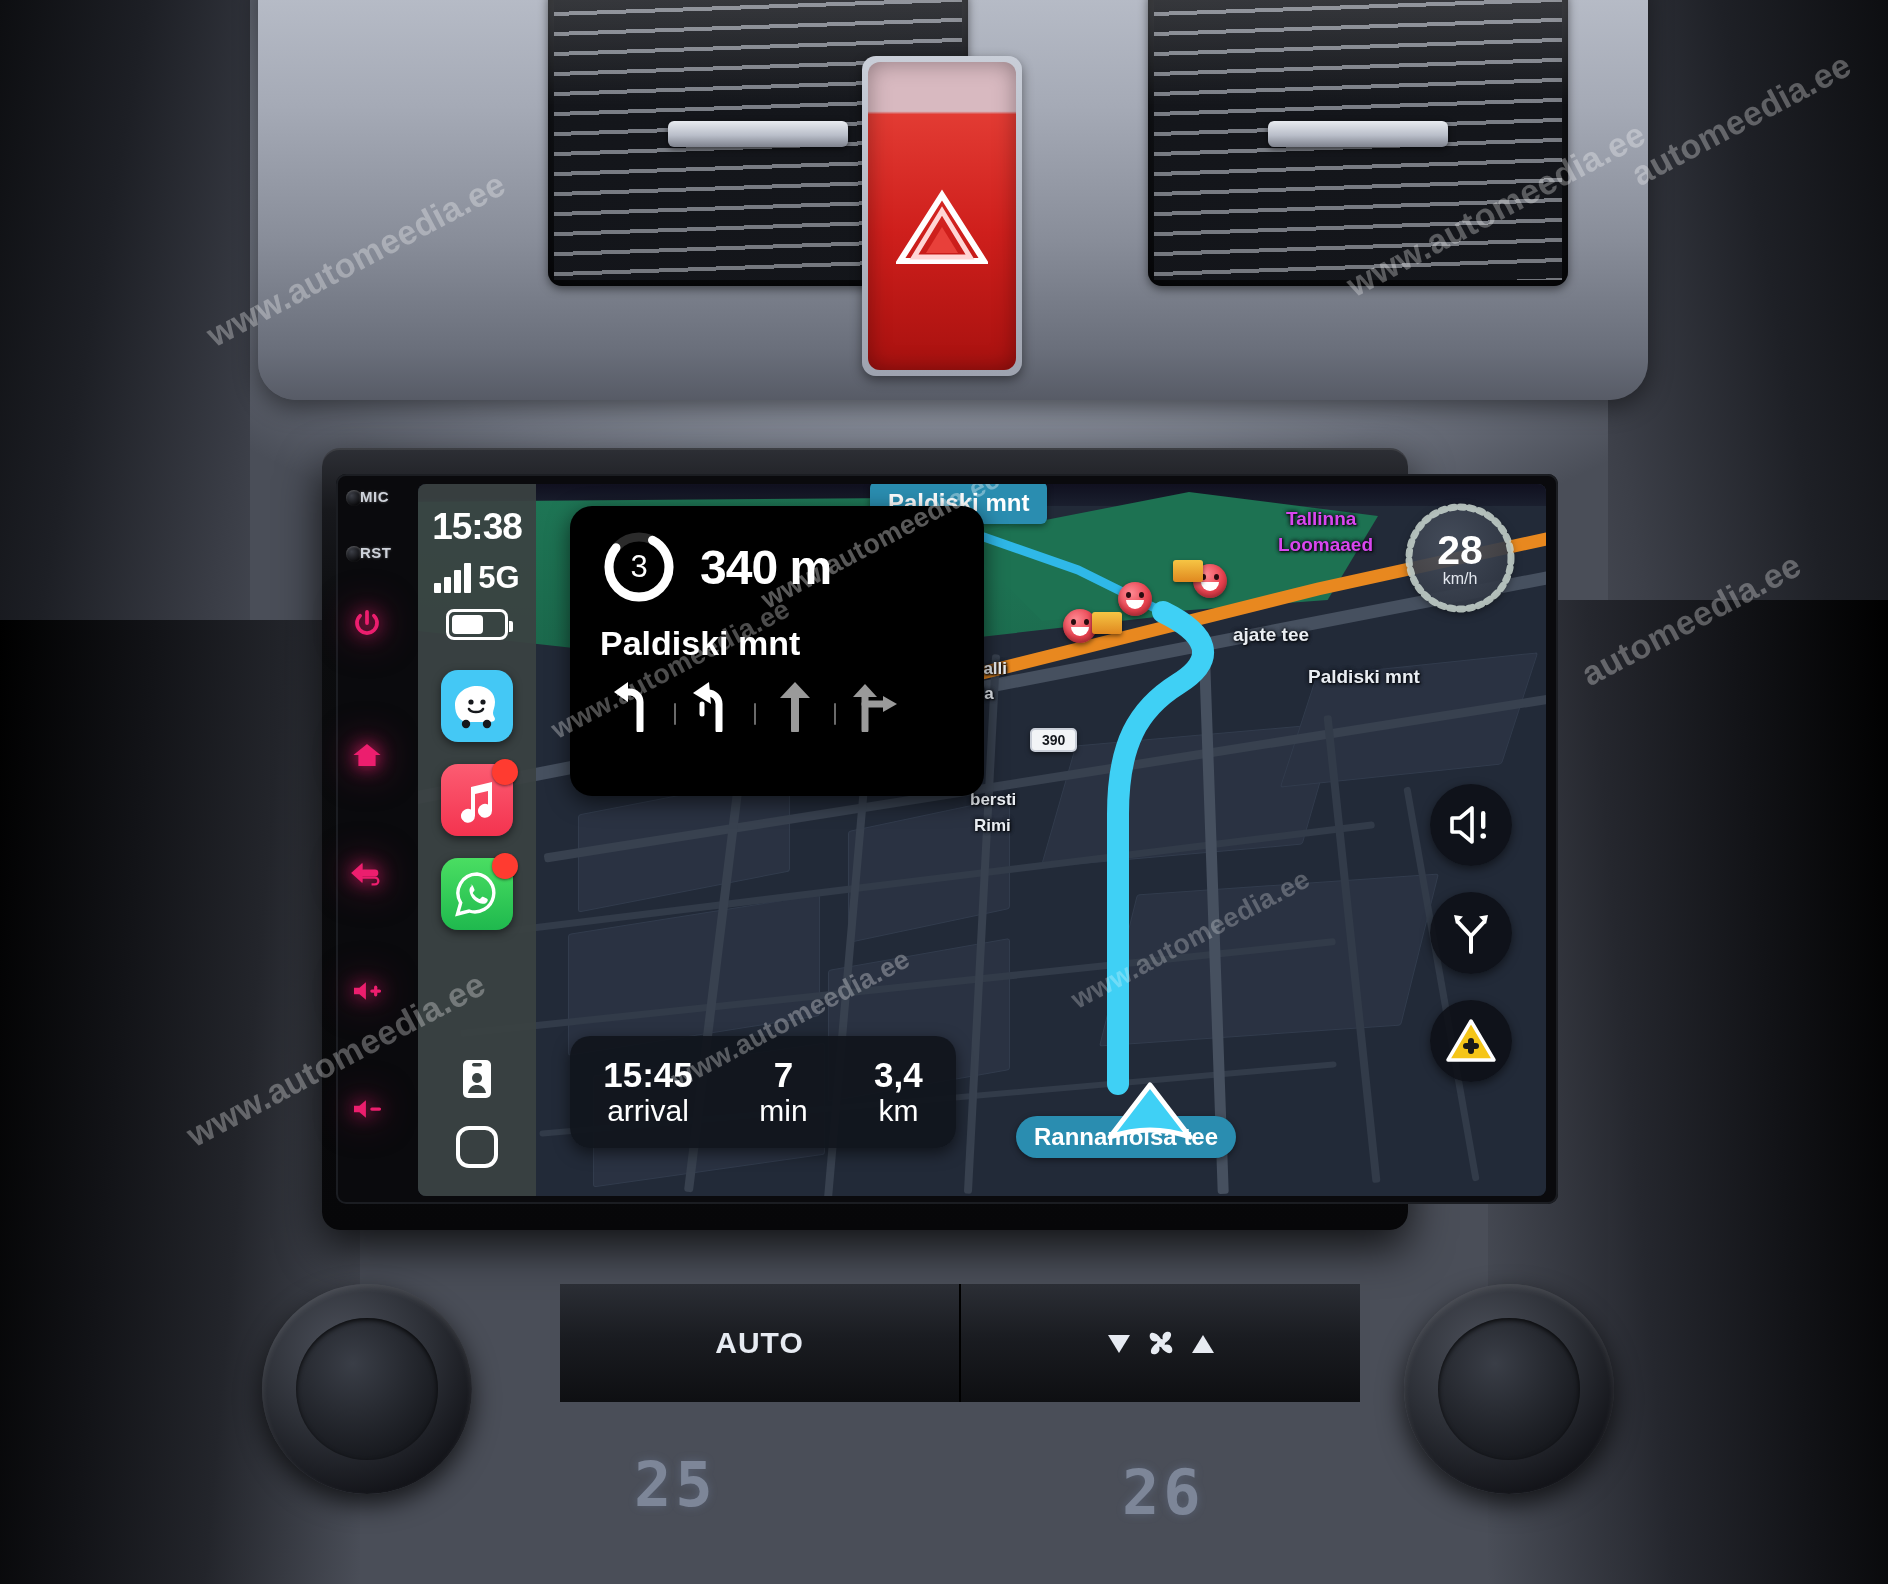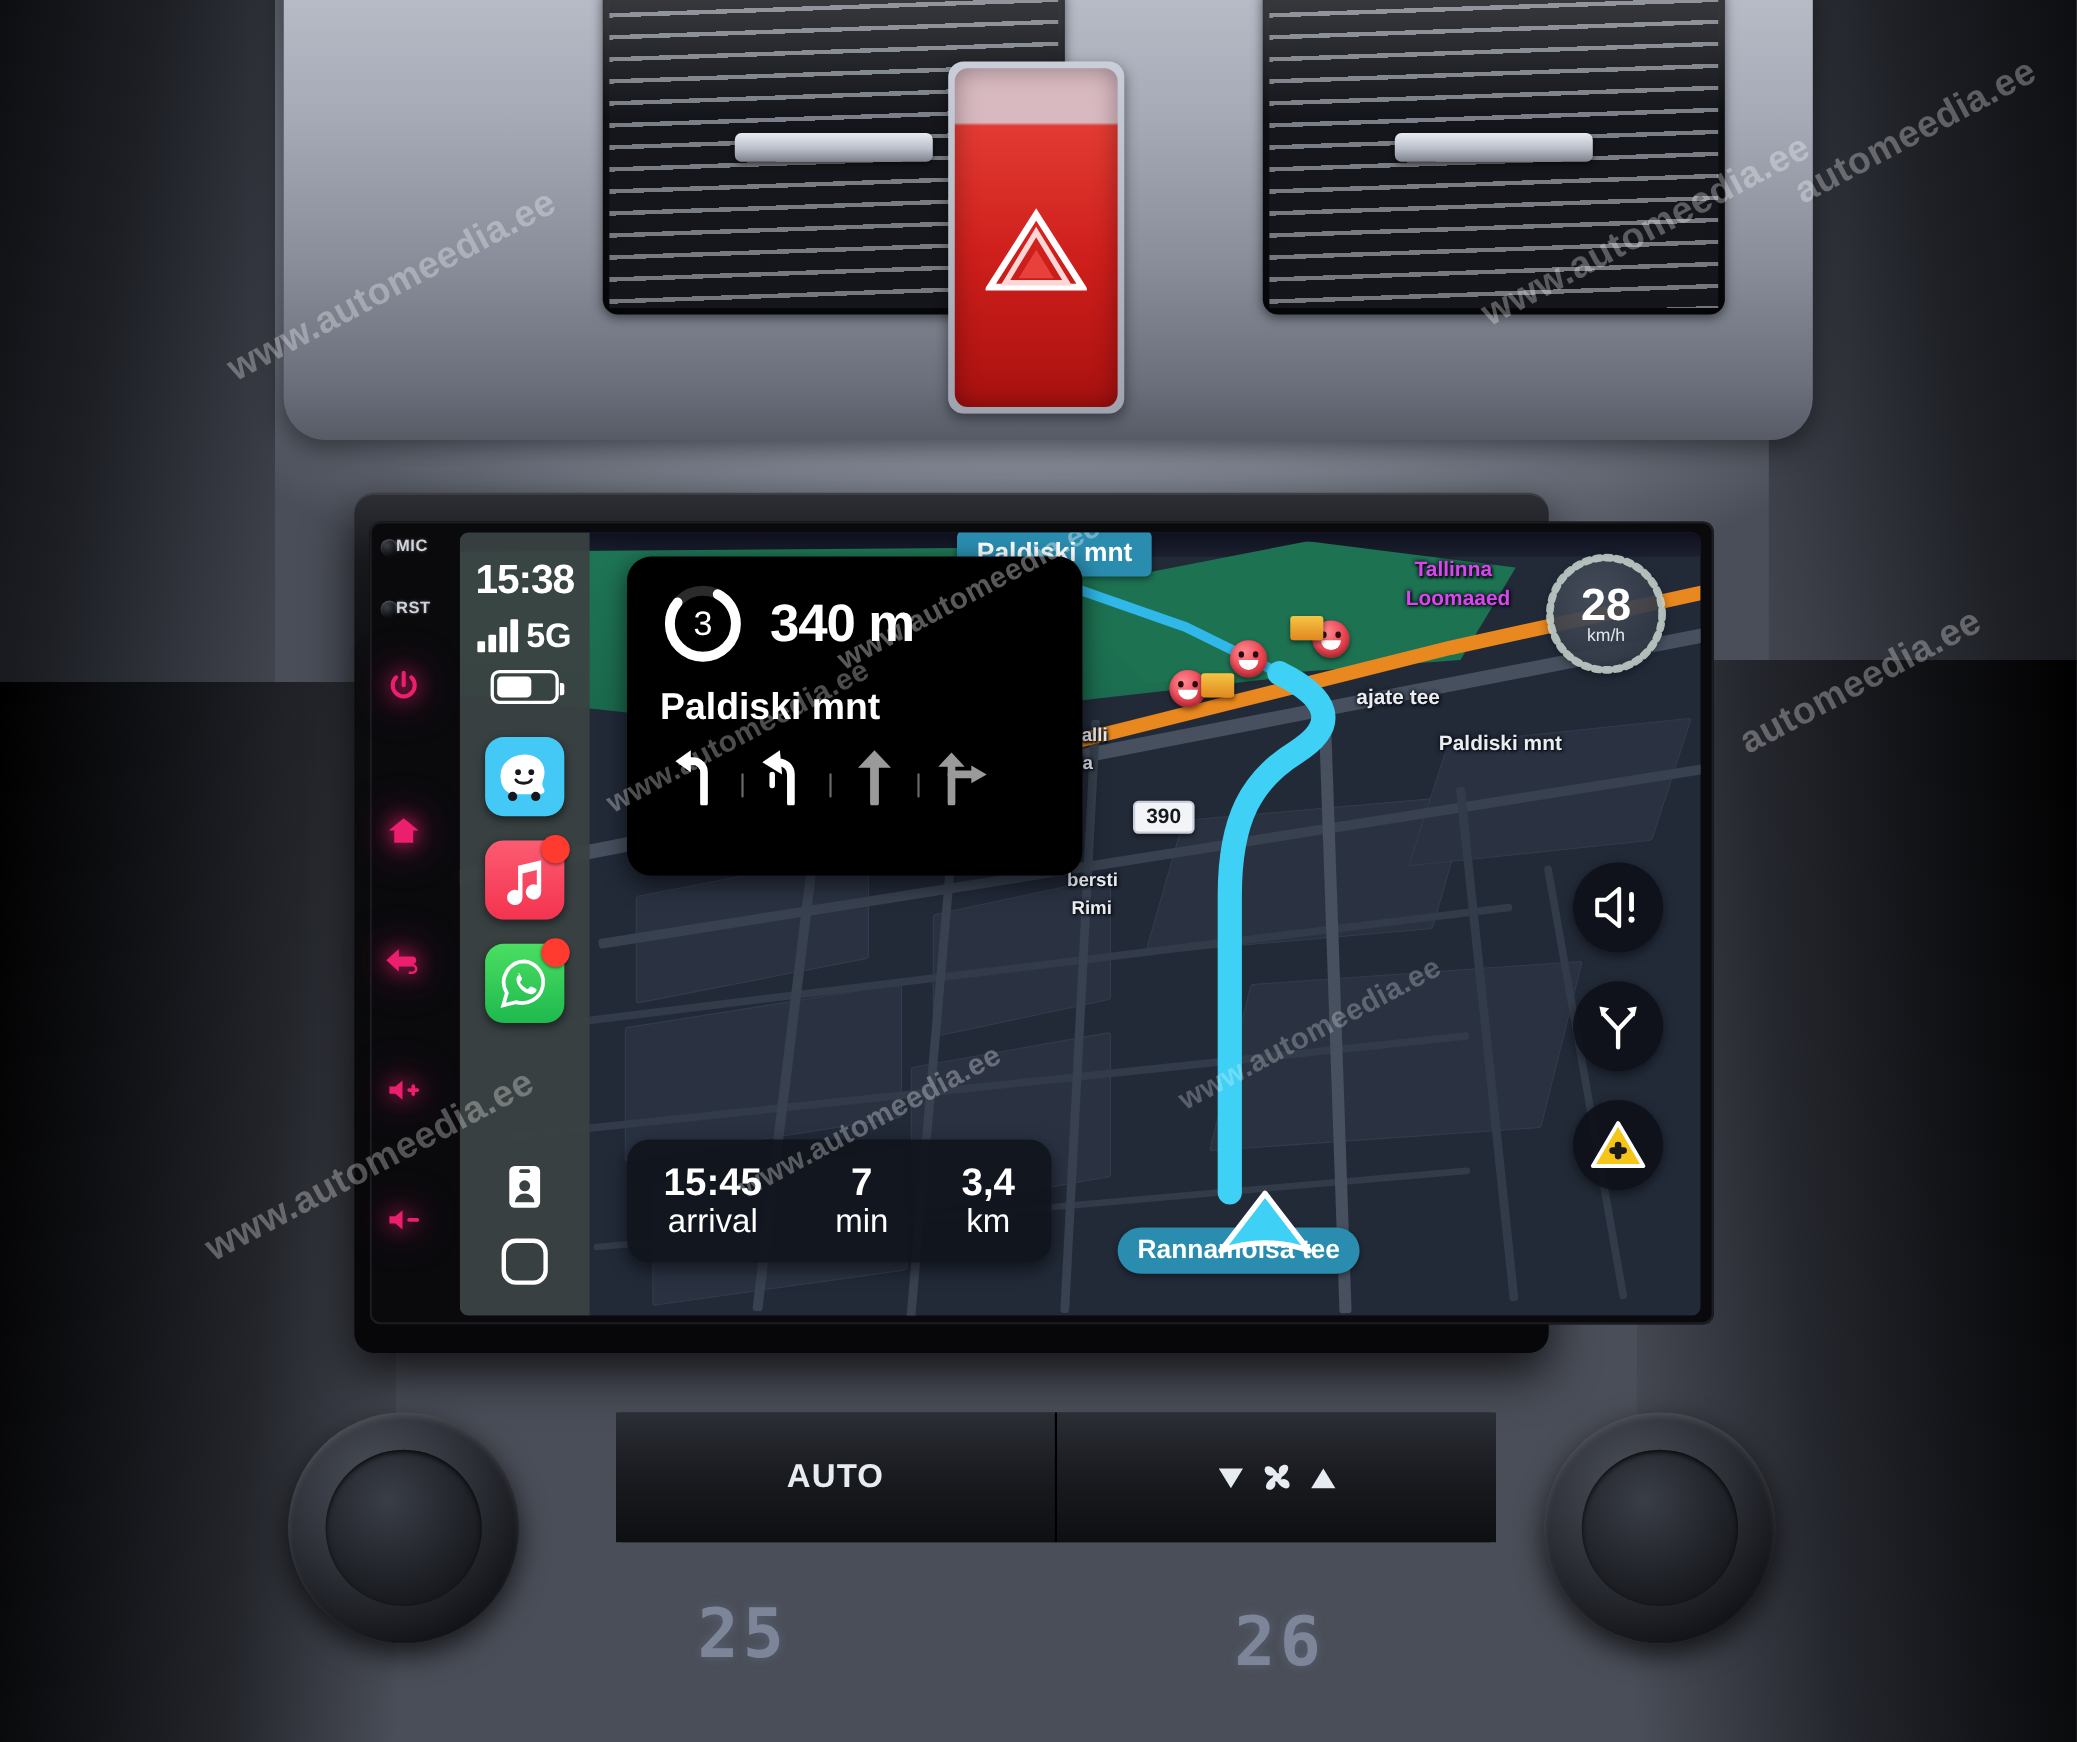--- a/index.html
+++ b/index.html
@@ -85,21 +85,21 @@
 
   
   .street-pill{position:absolute;background:#2a8db0;color:#fff;font-weight:bold;border-radius:22px;
     padding:7px 18px;font-size:24px;white-space:nowrap;box-shadow:0 2px 6px rgba(0,0,0,.45);}
   .street-pill.flat{border-radius:6px;}
   .map-text{position:absolute;color:#e9edf2;font-size:19px;font-weight:bold;white-space:nowrap;
     text-shadow:0 0 4px #10141c,0 0 4px #10141c,1px 1px 2px #000;}
   .map-text.sm{font-size:17px;}
   .map-text.green{color:#d946ef;}
   .shield{position:absolute;background:#f2f4f7;border:2px solid #c9ced8;border-radius:5px;
-    padding:2px 10px;font-size:19px;font-weight:bold;color:#15181e;box-shadow:0 2px 5px rgba(0,0,0,.5);}
+    padding:2px 10px;font-size:14px;font-weight:bold;color:#15181e;box-shadow:0 2px 5px rgba(0,0,0,.5);}
 
   
   .mood{position:absolute;width:34px;height:34px;border-radius:50%;
     background:radial-gradient(circle at 38% 32%,#ff8a93,#e8424f 55%,#c12b38);
     box-shadow:0 2px 5px rgba(0,0,0,.55), inset 0 -3px 5px rgba(0,0,0,.25);}
   .mood .eye{position:absolute;top:10px;width:5px;height:6px;border-radius:50%;background:#2a0c10;}
   .mood .eye.l{left:8px;} .mood .eye.r{right:8px;}
   .mood .mouth{position:absolute;left:8px;right:8px;top:18px;height:9px;border-radius:0 0 10px 10px;background:#fff;}
   .jam{position:absolute;width:30px;height:22px;border-radius:3px;
     background:linear-gradient(180deg,#f6c544,#e0881f);box-shadow:0 2px 4px rgba(0,0,0,.5);}

